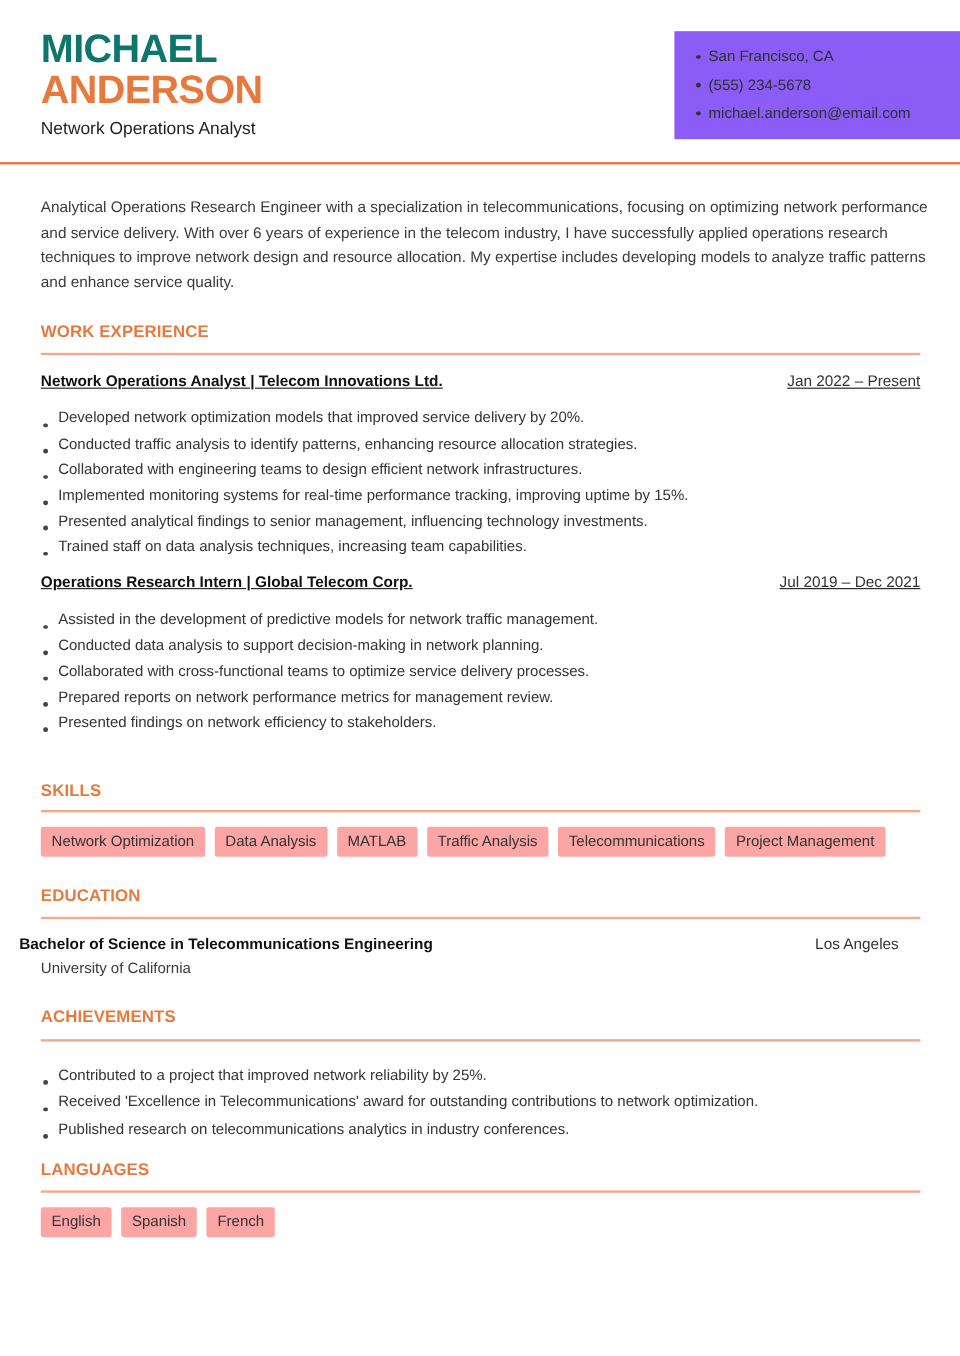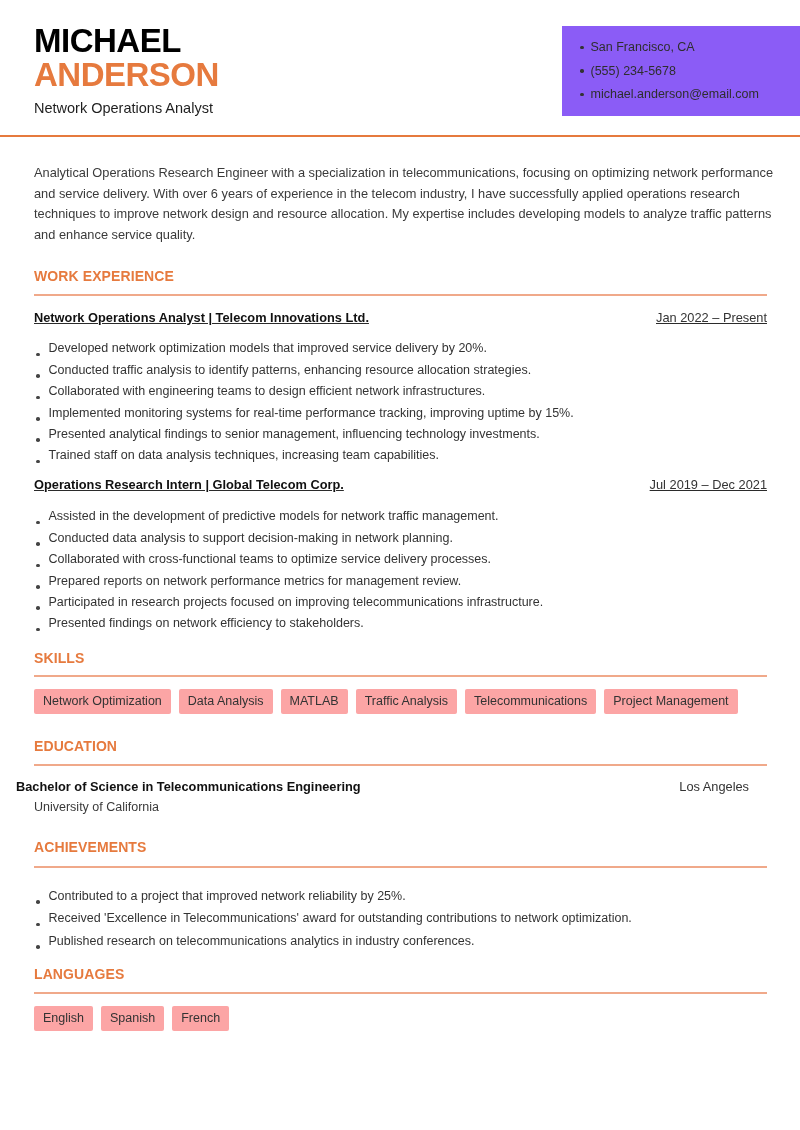--- a/index.html
+++ b/index.html
@@ -1,20 +1,20 @@
 <!DOCTYPE html>
 <html><head>
 <meta charset="utf-8">
 <style>
   * { box-sizing: border-box; margin: 0; padding: 0; }
   html, body { width: 800px; height: 1130px; background: #ffffff; }
   body { font-family: "Liberation Sans", "DejaVu Sans", sans-serif; color: #2b2b2b; position: relative; overflow: hidden; }
 
   .header { position: relative; height: 137px; border-bottom: 2px solid #e67a3e; }
-  .name-first { position: absolute; left: 34px; top: 24px; font-size: 33px; font-weight: 700; color: #000000; letter-spacing: -0.5px; line-height: 34px; }
+  .name-first { position: absolute; left: 34px; top: 24px; font-size: 33px; font-weight: 700; color: #0f766e; letter-spacing: -0.5px; line-height: 34px; }
   .name-last { position: absolute; left: 34px; top: 58px; font-size: 33px; font-weight: 700; color: #e67a3e; letter-spacing: -0.5px; line-height: 34px; }
   .job-title { position: absolute; left: 34px; top: 100px; font-size: 14.5px; color: #1e1e1e; }
 
   .contact { position: absolute; left: 562px; top: 26px; width: 238px; height: 90px; background: #8b5cf6; padding: 13px 0 0 18px; }
   .contact-item { font-size: 12.5px; color: #2e2e2e; height: 23.5px; line-height: 16px; display: flex; align-items: flex-start; }
   .contact-item .dot { width: 3.5px; height: 3.5px; background: #333; border-radius: 50%; margin: 6.5px 7px 0 0; flex: none; }
 
   .summary { position: absolute; left: 34px; top: 163px; width: 740px; font-size: 12.8px; line-height: 20.7px; color: #3a3a3a; }
 
   .section-title { position: absolute; left: 34px; font-size: 14px; font-weight: 700; color: #e67a3e; letter-spacing: 0.1px; }
@@ -112,24 +112,20 @@
   <li>
       <span class="dot"></span>
       <span>Collaborated with cross-functional teams to optimize service delivery processes.</span>
     </li>
   <li>
       <span class="dot"></span>
       <span>Prepared reports on network performance metrics for management review.</span>
     </li>
   <li>
       <span class="dot"></span>
-      <span>Participated in research projects focused on improving telecommunications infrastructure.</span>
-    </li>
-  <li>
-      <span class="dot"></span>
       <span>Presented findings on network efficiency to stakeholders.</span>
     </li>
 </ul>
 
 <div class="section-title" style="top:650px">SKILLS</div>
 <div class="section-rule" style="top:675px"></div>
 <div class="tags" style="top:689px">
   <span class="tag">Network Optimization</span>
   <span class="tag">Data Analysis</span>
   <span class="tag">MATLAB</span>

